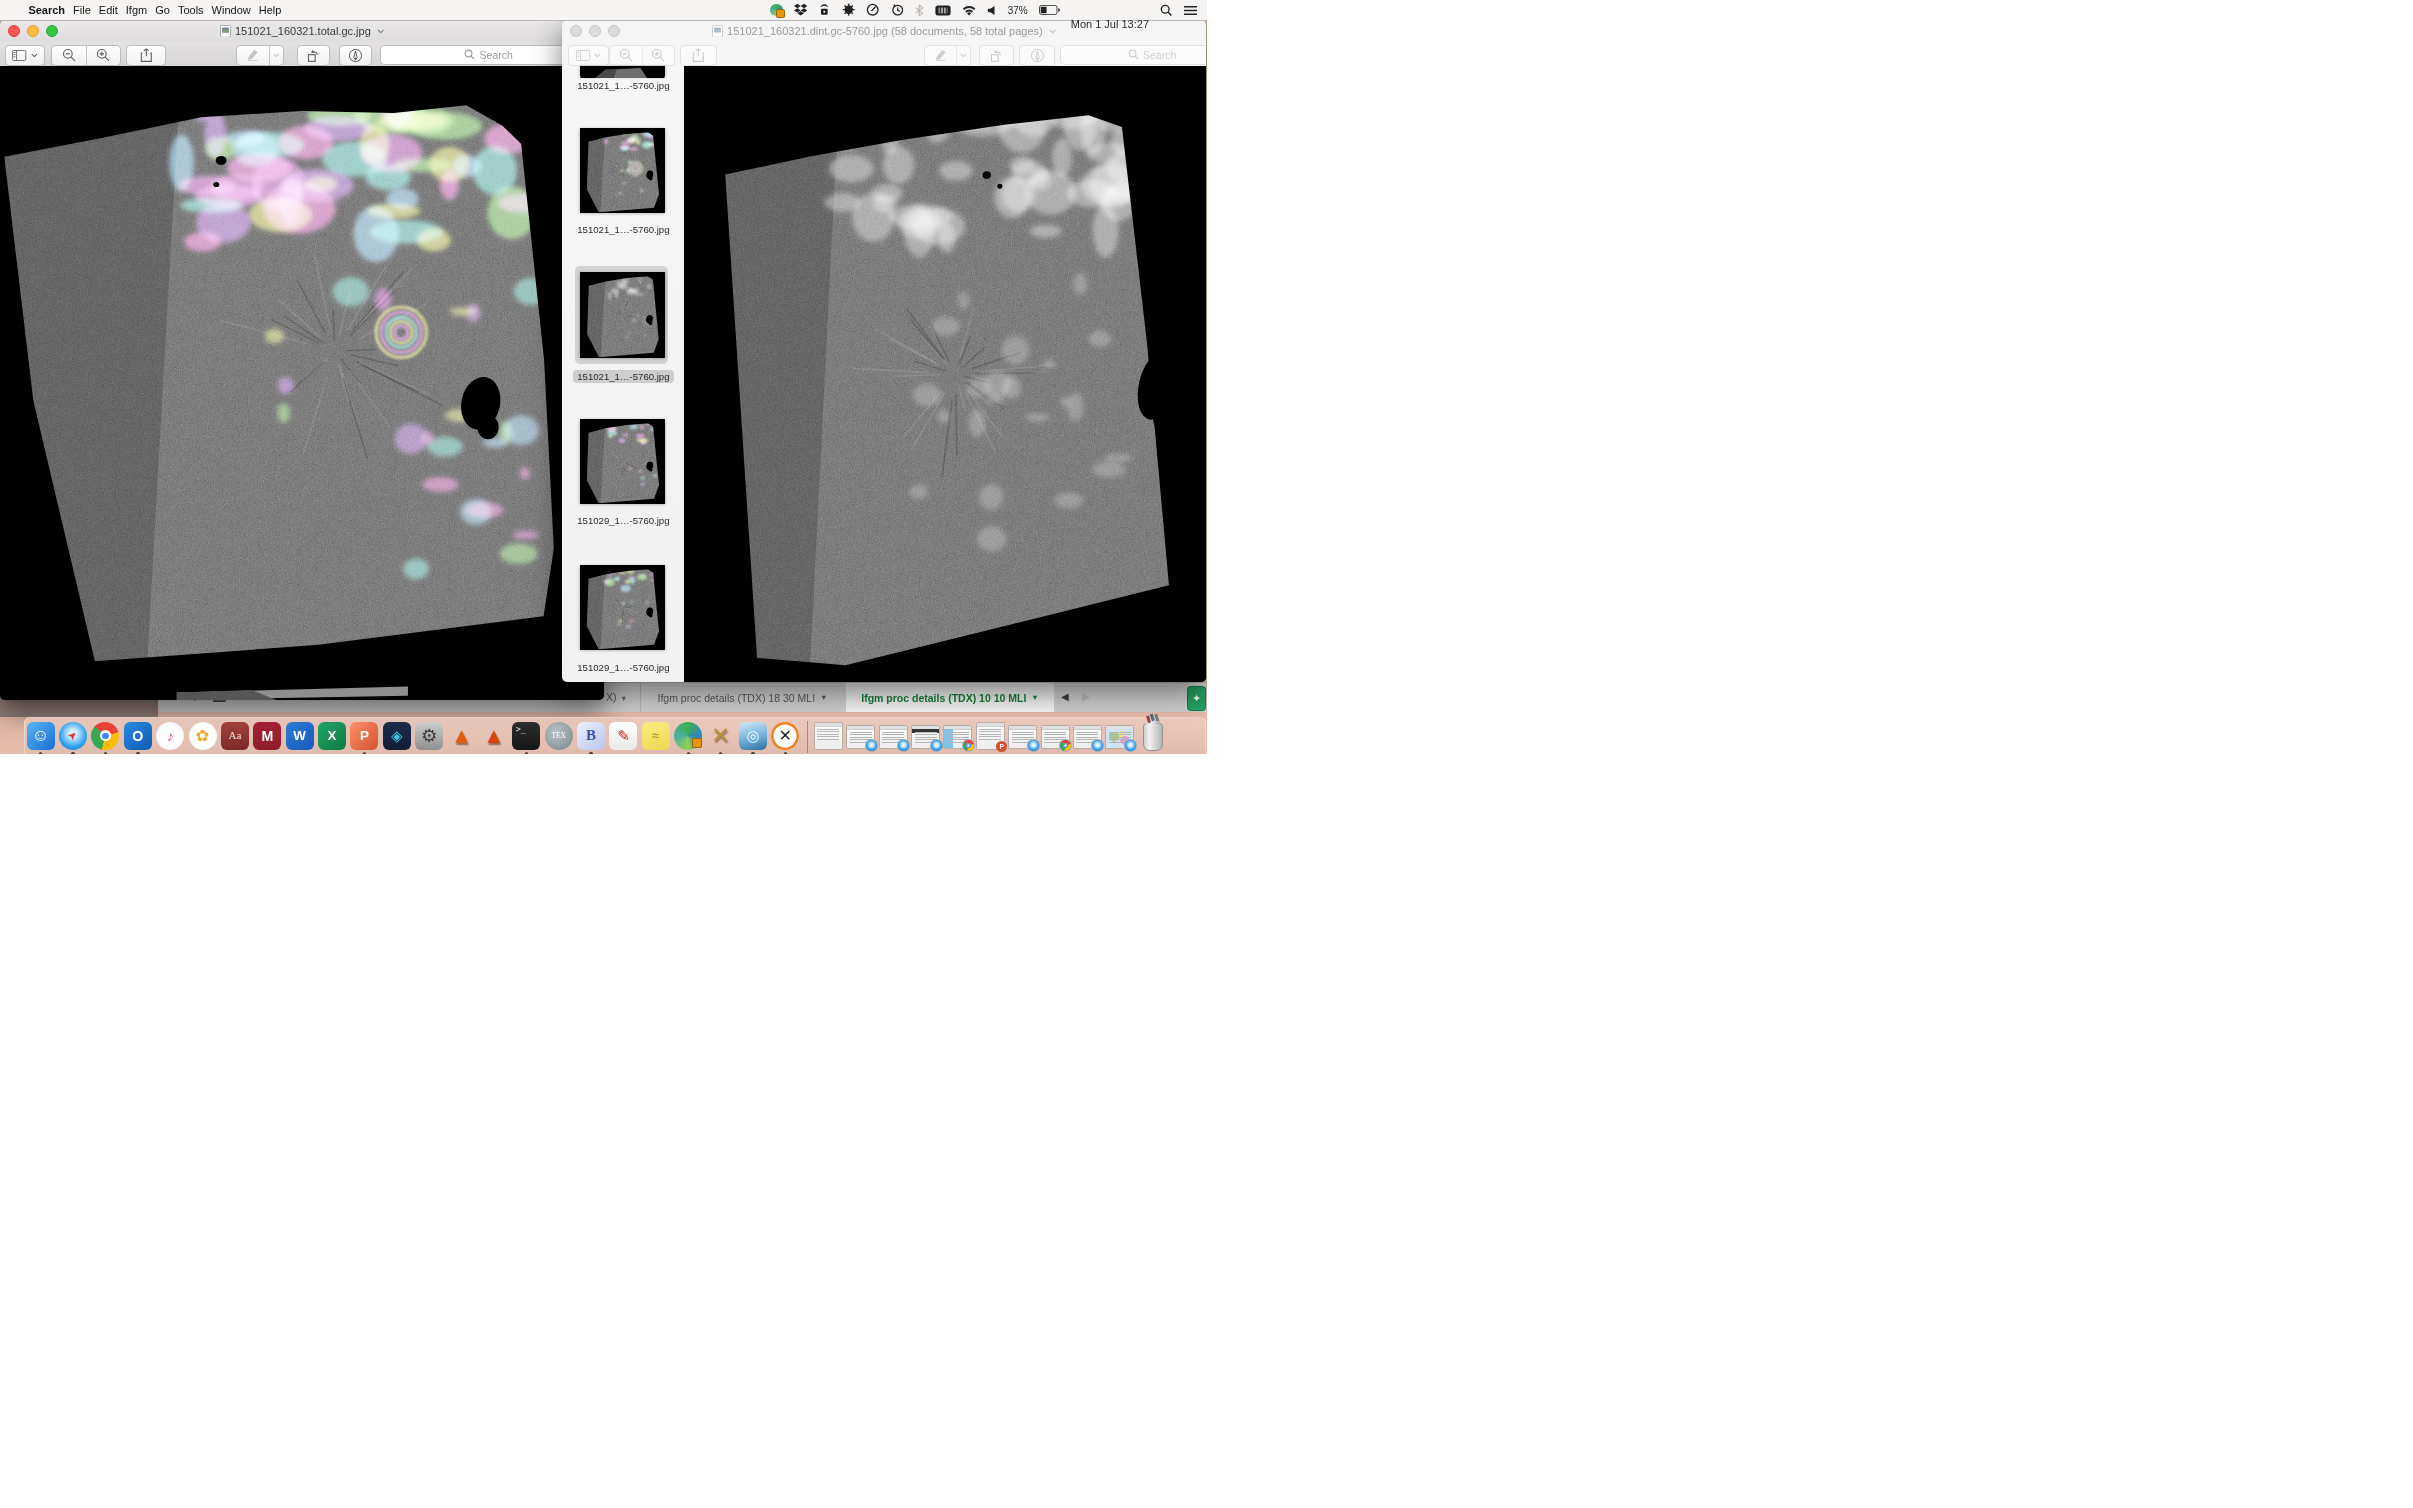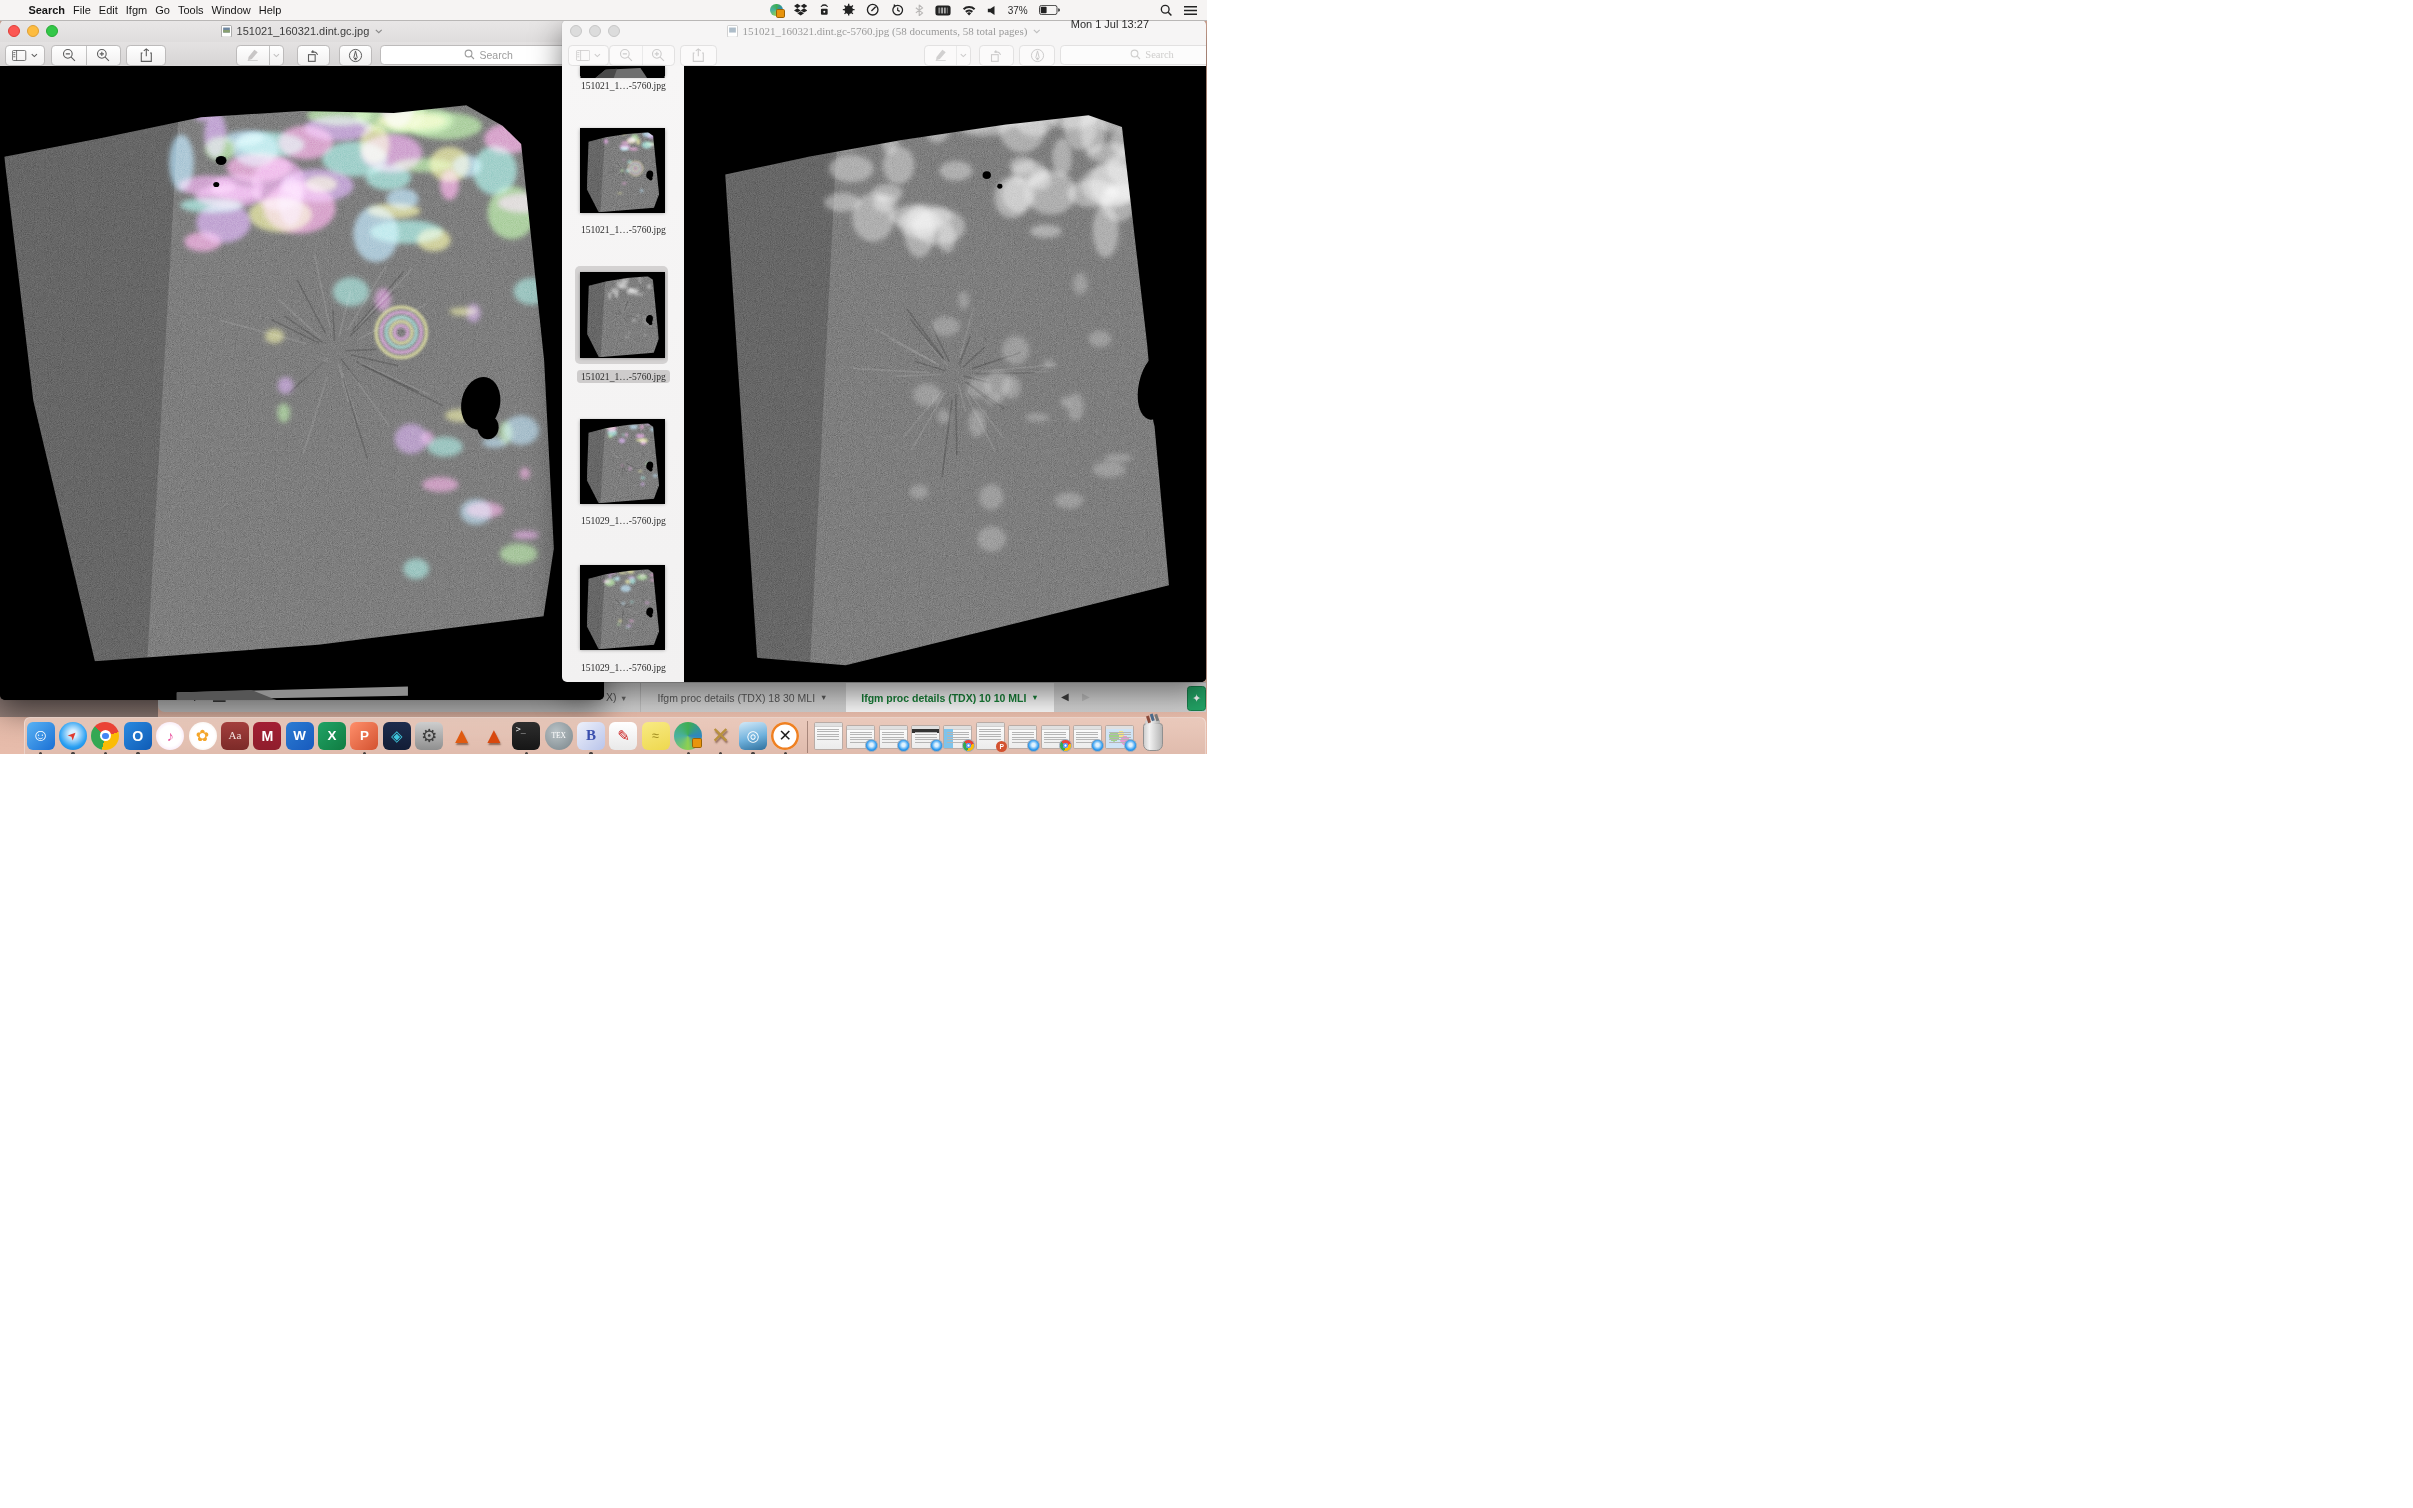--- a/index.html
+++ b/index.html
@@ -14,21 +14,21 @@
   #mb-right{margin-left:auto;display:flex;align-items:center;gap:11px;padding-right:10px;}
   #mb-right .mi{display:flex;align-items:center;justify-content:center;height:15px;color:#2b2b2b;}
   .globelock{width:12.6px;height:12.6px;border-radius:50%;background:conic-gradient(#3fae52,#2e86c1,#8fd14f,#49b0a0,#3fae52);position:relative;}
   .globelock:after{content:"";position:absolute;right:-1.7px;bottom:-1.7px;width:6.7px;height:6.7px;border-radius:1.7px;background:#e8940c;border:0.8px solid #9a6206;}
   .mi svg{display:block;}
   .clocktext{font-size:11px;margin-top:28px;}
   .battpct{font-size:10px;}
   
   .window{position:absolute;border-radius:5px;box-shadow:0 11.7px 30px rgba(0,0,0,.5),0 0 0.8px rgba(0,0,0,.4);overflow:hidden;}
   #win-left{left:0;top:20px;width:604px;height:680px;z-index:10;}
-  #win-right{left:562px;top:20px;width:644px;height:662px;z-index:20;font-family:Liberation Serif, serif;}
+  #win-right{left:562px;top:20px;width:644px;height:662px;z-index:20;}
   .titlebar{height:22px;display:flex;align-items:center;justify-content:center;position:relative;font-size:11px;}
   .toolbar{height:24px;display:flex;align-items:center;position:relative;}
   #win-left .titlebar,#win-left .toolbar{background:linear-gradient(#e9e7e7,#dfdddd);color:#3c3c3c;}
   #win-left .toolbar{border-bottom:0.8px solid #aaa8a8;background:linear-gradient(#e4e2e2,#d6d4d4);}
   #win-right .titlebar,#win-right .toolbar{background:#f6f5f5;color:#9b9b9b;}
   #win-right .toolbar{border-bottom:0.8px solid #d8d8d8;}
   .lights{position:absolute;left:8.4px;top:0;height:22px;display:flex;align-items:center;gap:6.7px;}
   .light{width:10px;height:10px;border-radius:50%;}
   #win-left .light.r{background:#fc5753;border:0.8px solid #df3e38;}
   #win-left .light.y{background:#fdbc40;border:0.8px solid #de9f34;}
@@ -232,21 +232,21 @@
         <span class="light r"></span>
         <span class="light y"></span>
         <span class="light g"></span>
       </div>
       <div class="titlewrap">
         <svg class="proxyicon" viewBox="0 0 13 15">
             <rect x="0.5" y="0.5" width="12" height="14" rx="1.5" fill="#fff" stroke="#9a9a9a"></rect>
             <rect x="2.5" y="3" width="8" height="6" fill="#6f87a0"></rect>
             <rect x="2.5" y="6" width="8" height="3" fill="#8aa06f"></rect>
           </svg>
-        <span>151021_160321.dint.gc.jpg</span>
+        <span>151021_160321.total.gc.jpg</span>
         <svg class="title-chev" width="7.5" height="5" viewBox="0 0 9 6">
             <path fill="none" stroke="#8a8a8a" stroke-width="1.4" d="M1 1l3.5 3.5L8 1"></path>
           </svg>
       </div>
     </div>
     <div class="toolbar">
       <div class="tbtn" style="left:5px;width:38px;">
         <svg width="14.2" height="11" viewBox="0 0 17 13">
             <rect x="0.5" y="0.5" width="16" height="12" rx="1.5" fill="none" stroke="currentColor"></rect>
             <path stroke="currentColor" d="M5.5 0v13M1.5 3h2.5M1.5 5.5h2.5M1.5 8h2.5"></path>

